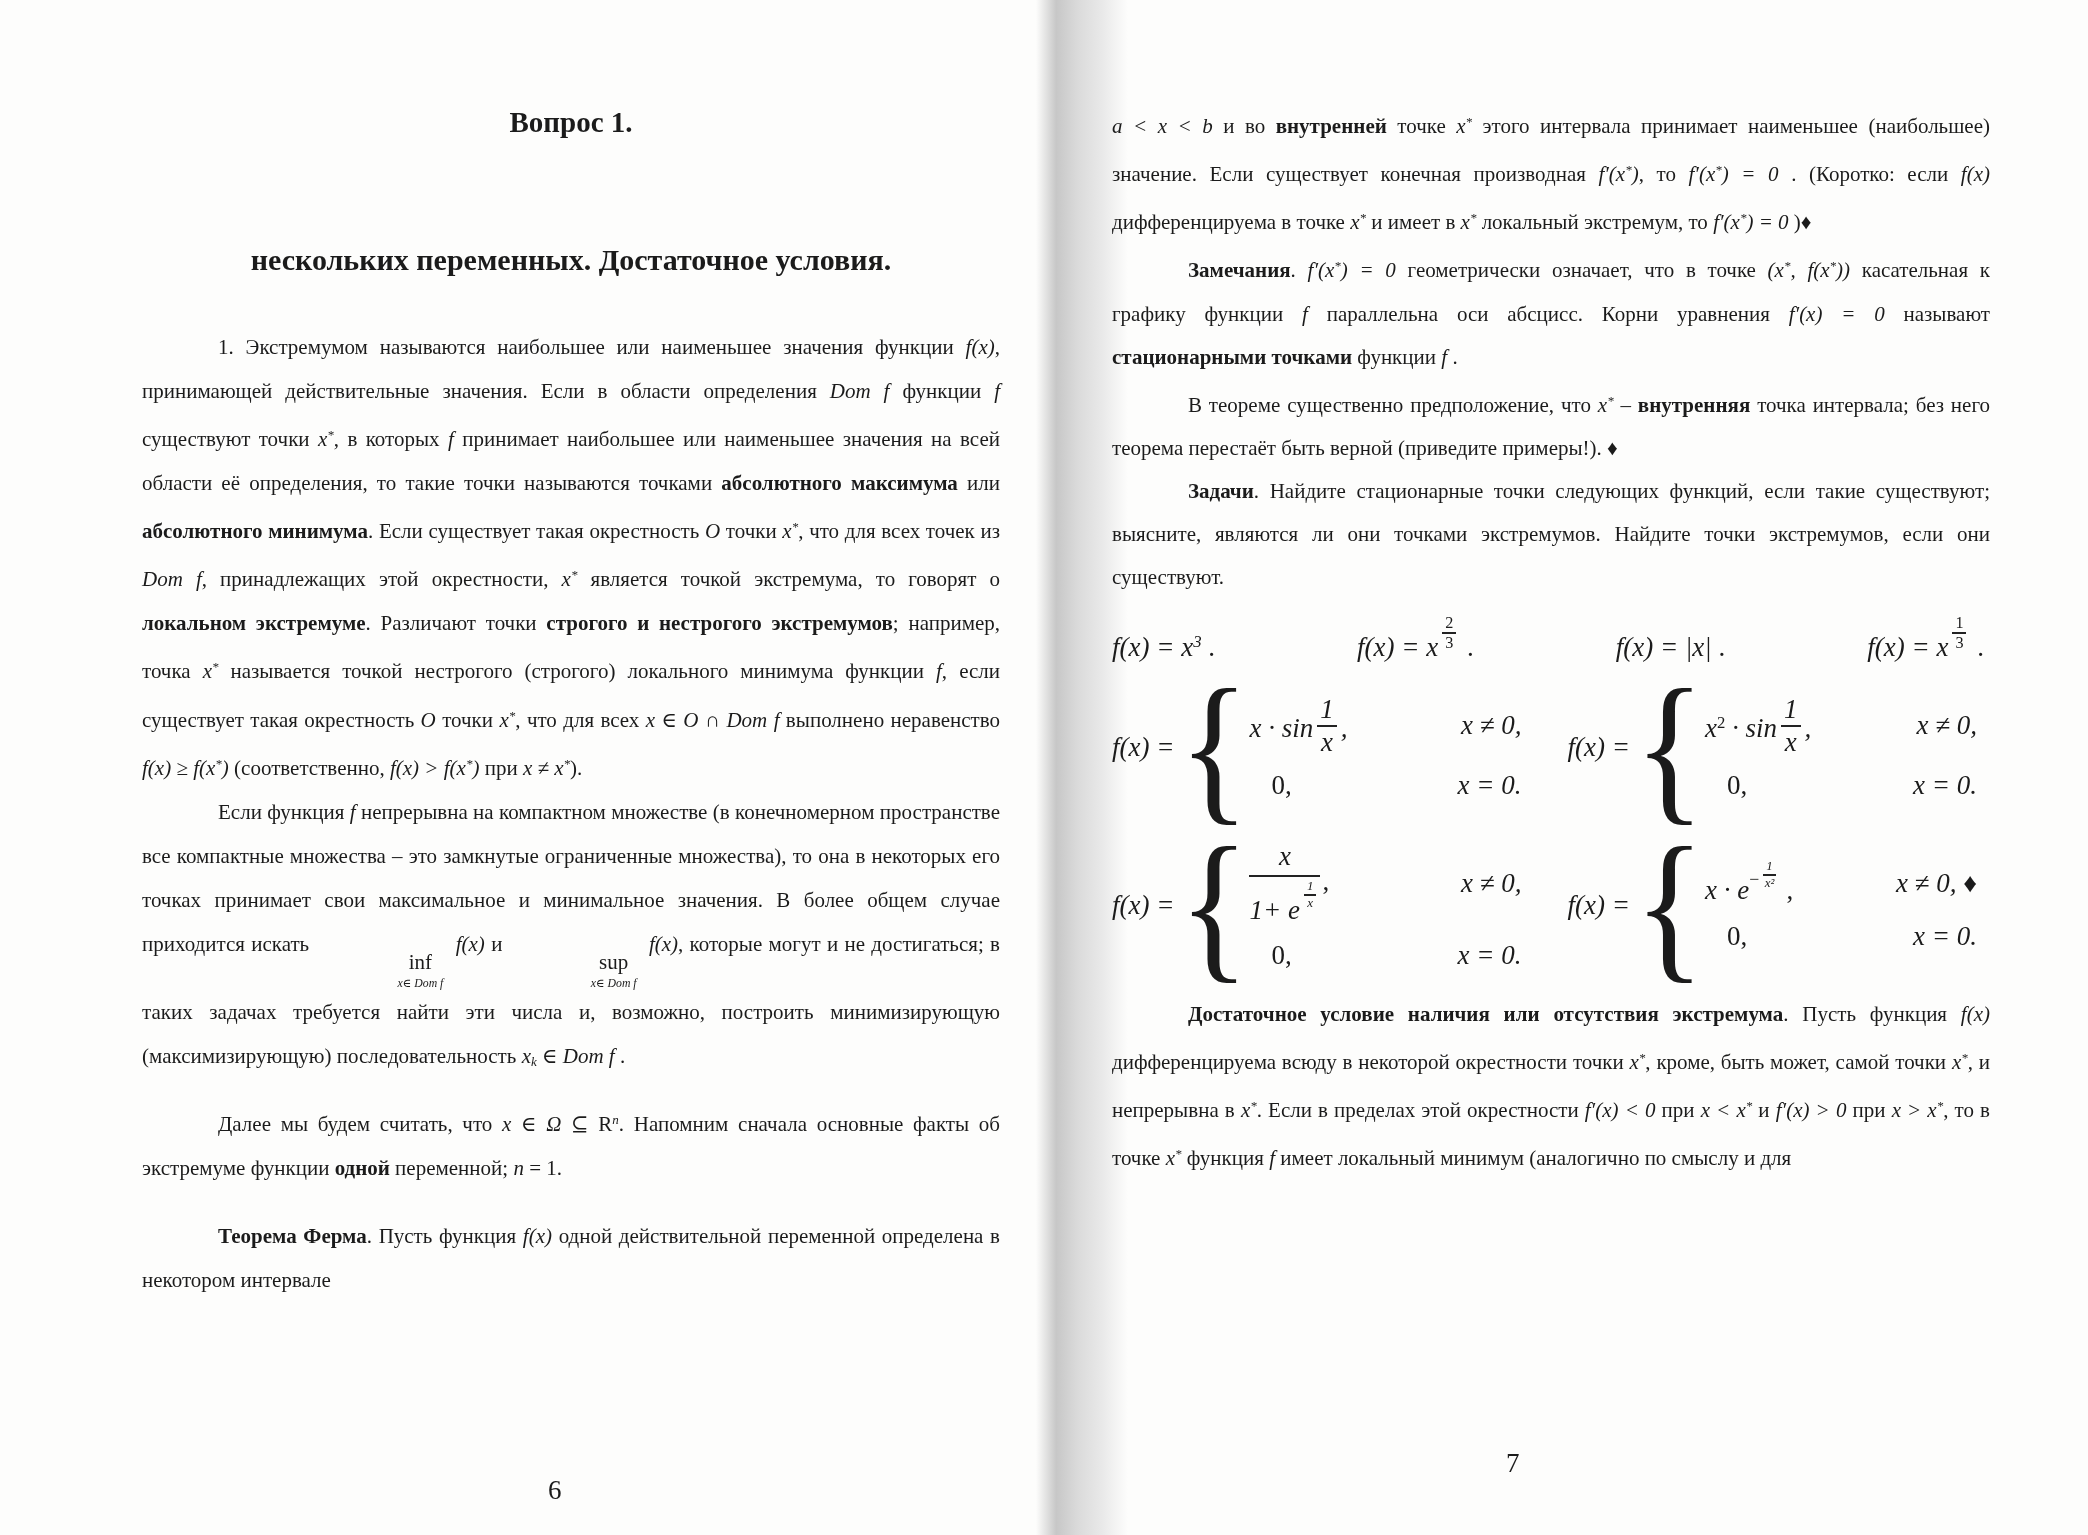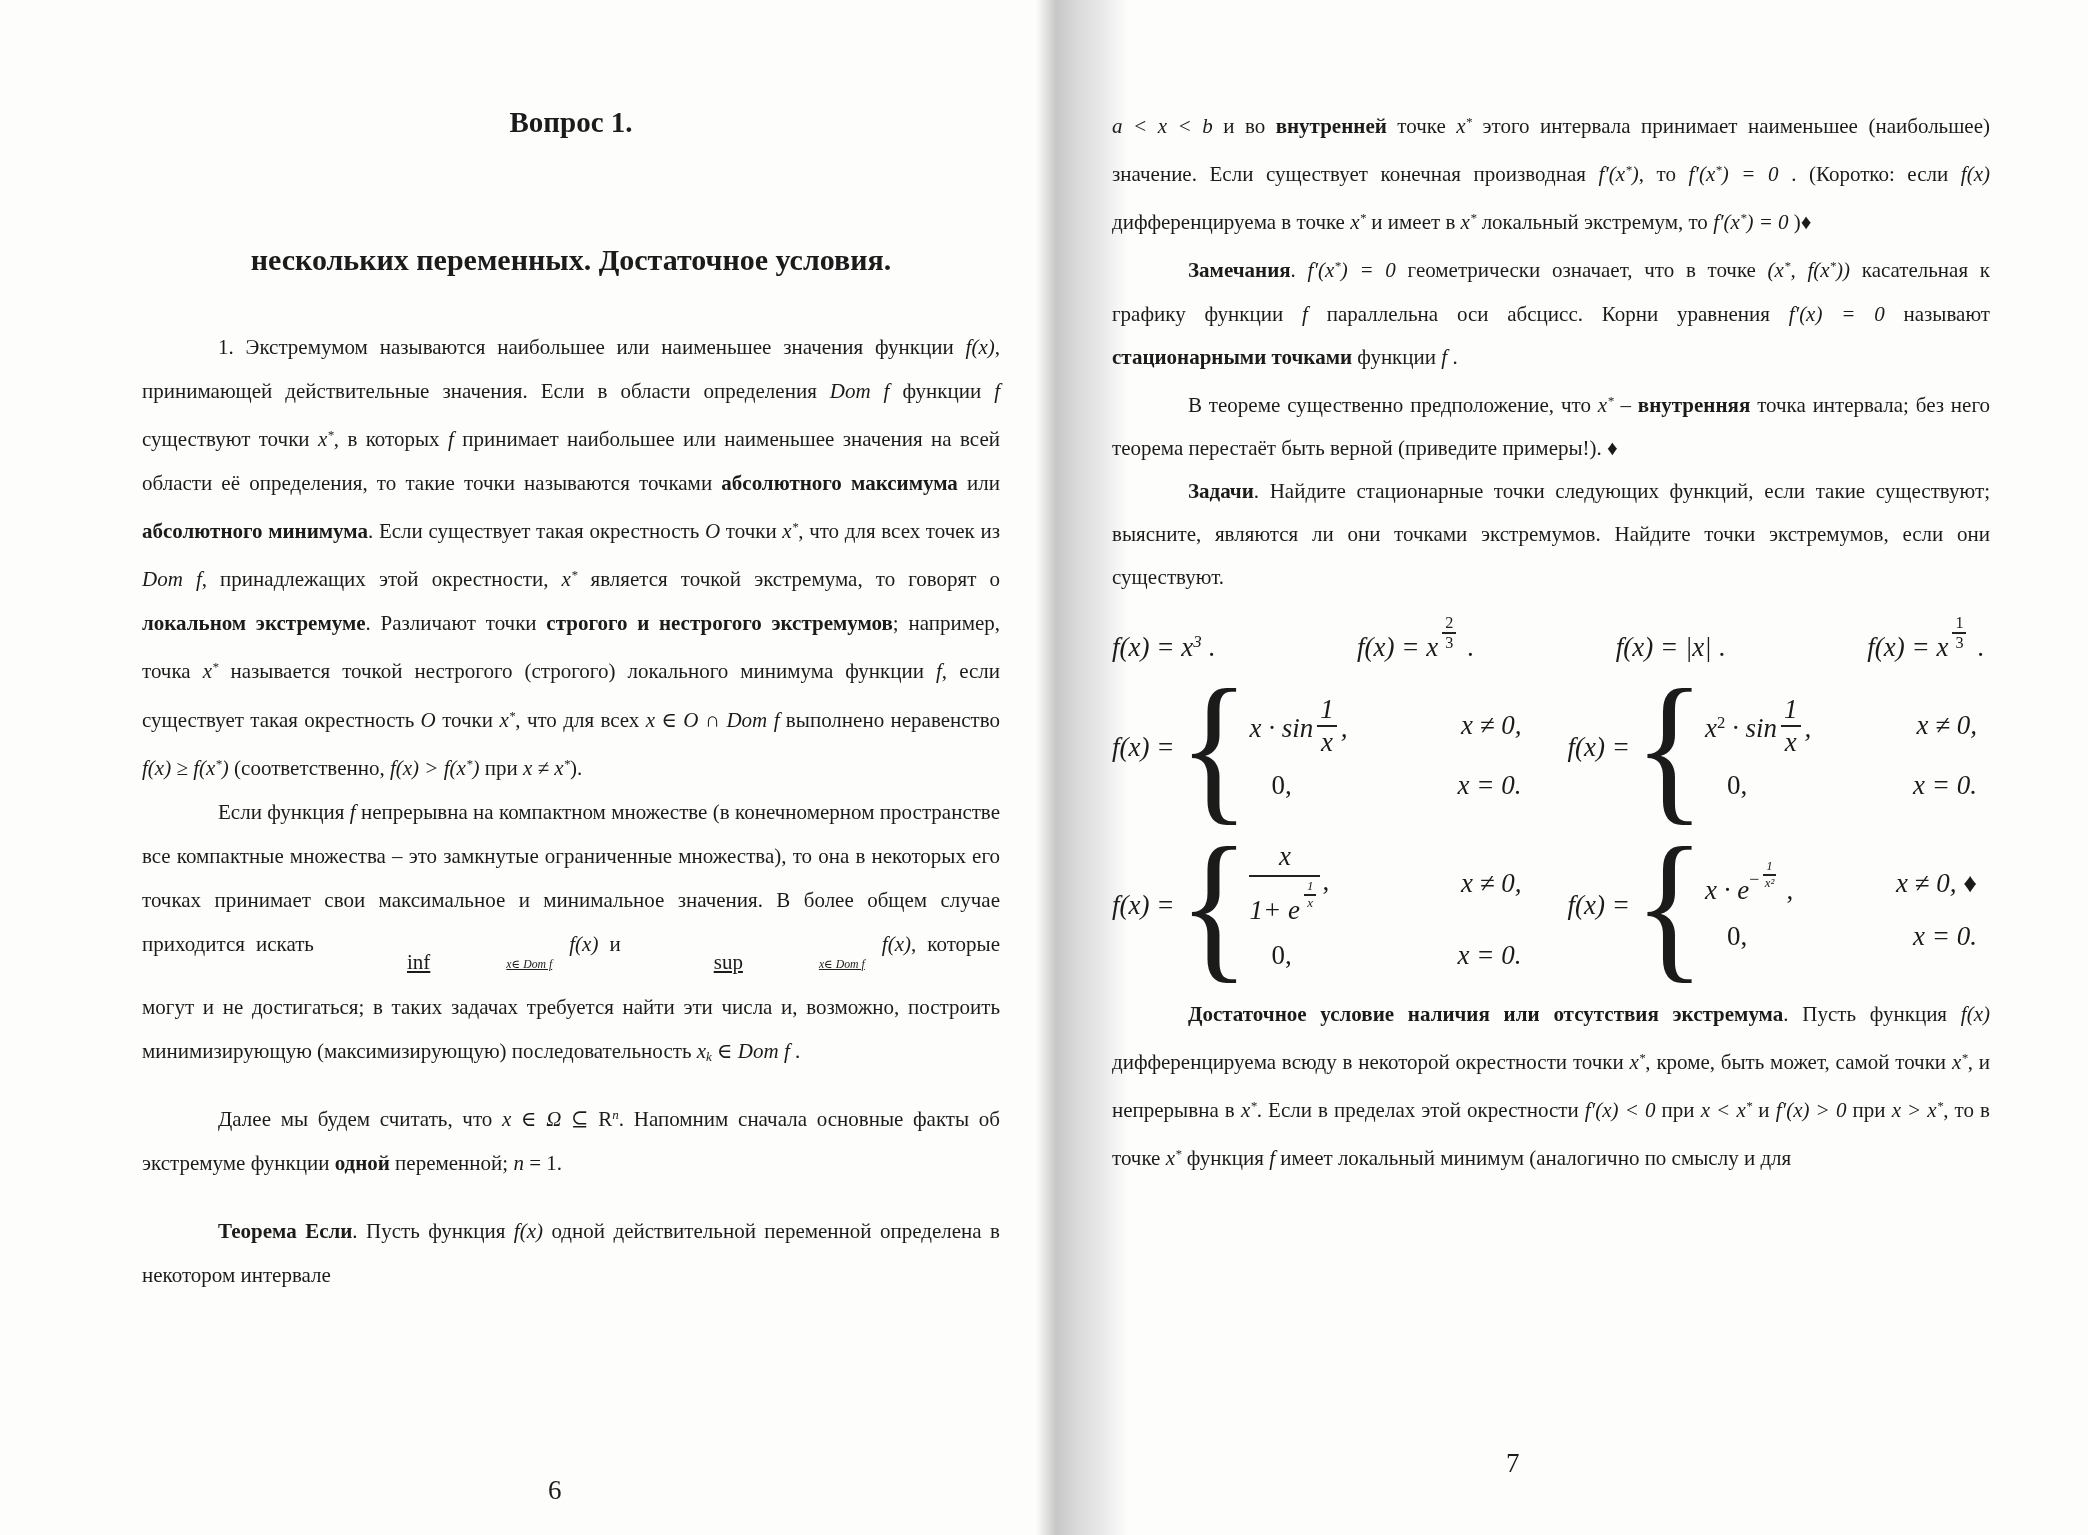--- a/index.html
+++ b/index.html
@@ -26,21 +26,21 @@
   .m{font-style:italic;}
   .mr{font-style:normal;}
   .sup{font-size:0.62em;vertical-align:0.55em;}
   .sub{font-size:0.62em;vertical-align:-0.25em;}
   .frac{display:inline-block;text-align:center;vertical-align:-0.5em;line-height:1.05;margin:0 4px;}
   .frac .num{display:block;border-bottom:2px solid #222;padding:0 3px 1px;}
   .frac .den{display:block;padding-top:1px;}
   .frac.fsup{font-size:0.6em;vertical-align:0.5em;line-height:1;}
   .frac.tiny{font-size:0.48em;vertical-align:0.95em;}
   .expsign{font-size:0.66em;vertical-align:0.8em;}
-  .stack{display:inline-flex;align-items:center;vertical-align:-0.85em;line-height:1;margin:12px 6px;text-decoration:underline;}
+  .stack{display:inline-flex;flex-direction:column;align-items:center;vertical-align:-0.85em;line-height:1;margin:0 6px;}
   .stack .st-top{display:block;font-style:normal;}
   .stack .st-bot{display:block;font-size:0.56em;font-style:italic;margin-top:5px;}
   .dia{font-style:normal;}
   
   .frow{display:flex;justify-content:space-between;align-items:flex-end;
         font-size:27px;margin:16px 0 4px;padding-right:6px;}
   
   .pwgrid{display:grid;grid-template-columns:1fr 1fr;column-gap:18px;row-gap:10px;margin-top:10px;}
   .pw{display:flex;align-items:center;font-size:27px;min-height:148px;}
   .pw-lhs{margin-right:2px;white-space:nowrap;}
@@ -71,21 +71,21 @@
     </h1>
     <p class="para indent"><span>1. Экстремумом называются наибольшее или наименьшее значения функции </span><span class="m">f(x)</span><span>, принимающей действительные значения. Если в области определения </span><span class="m">Dom f</span><span> функции </span><span class="m">f</span><span> существуют точки </span><span class="m">x</span><span class="m sup">*</span><span>, в которых </span><span class="m">f</span><span> принимает наибольшее или наименьшее значения на всей области её определения, то такие точки называются точками </span><span class="b">абсолютного максимума</span><span> или </span><span class="b">абсолютного минимума</span><span>. Если существует такая окрестность </span><span class="m">O</span><span> точки </span><span class="m">x</span><span class="m sup">*</span><span>, что для всех точек из </span><span class="m">Dom f</span><span>, принадлежащих этой окрестности, </span><span class="m">x</span><span class="m sup">*</span><span> является точкой экстремума, то говорят о </span><span class="b">локальном экстремуме</span><span>. Различают точки </span><span class="b">строгого и нестрогого экстремумов</span><span>; например, точка </span><span class="m">x</span><span class="m sup">*</span><span> называется точкой нестрогого (строгого) локального минимума функции </span><span class="m">f</span><span>, если существует такая окрестность </span><span class="m">O</span><span> точки </span><span class="m">x</span><span class="m sup">*</span><span>, что для всех </span><span class="m">x ∈ O ∩ Dom f</span><span> выполнено неравенство </span><span class="m">f(x) ≥ f(x</span><span class="m sup">*</span><span class="m">)</span><span> (соответственно, </span><span class="m">f(x) &gt; f(x</span><span class="m sup">*</span><span class="m">)</span><span> при </span><span class="m">x ≠ x</span><span class="m sup">*</span><span>).</span></p>
     <p class="para indent"><span>Если функция </span><span class="m">f</span><span> непрерывна на компактном множестве (в конечномерном пространстве все компактные множества – это замкнутые ограниченные множества), то она в некоторых его точках принимает свои максимальное и минимальное значения. В более общем случае приходится искать </span><span class="stack limop">
           <span class="st-top">inf</span>
           <span class="st-bot">x∈ Dom f</span>
         </span><span class="m"> f(x)</span><span> и </span><span class="stack limop">
           <span class="st-top">sup</span>
           <span class="st-bot">x∈ Dom f</span>
         </span><span class="m"> f(x)</span><span>, которые могут и не достигаться; в таких задачах требуется найти эти числа и, возможно, построить минимизирующую (максимизирующую) последовательность </span><span class="m">x</span><span class="m sub">k</span><span class="m"> ∈ Dom f</span><span> .</span></p>
     <p class="para indent mt1"><span>Далее мы будем считать, что </span><span class="m">x ∈ Ω ⊆ </span><span class="mr">R</span><span class="m sup">n</span><span>. Напомним сначала основные факты об экстремуме функции </span><span class="b">одной</span><span> переменной; </span><span class="m">n</span><span> = 1.</span></p>
-    <p class="para indent mt2"><span class="b">Теорема Если</span><span>. Пусть функция </span><span class="m">f(x)</span><span> одной действительной переменной определена в некотором интервале</span></p>
+    <p class="para indent mt2"><span class="b">Теорема Ферма</span><span>. Пусть функция </span><span class="m">f(x)</span><span> одной действительной переменной определена в некотором интервале</span></p>
   </section>
 
   <section class="page page-r">
     <p class="para cont"><span class="m">a &lt; x &lt; b</span><span> и во </span><span class="b">внутренней</span><span> точке </span><span class="m">x</span><span class="m sup">*</span><span> этого интервала принимает наименьшее (наибольшее) значение. Если существует конечная производная </span><span class="m">f′(x</span><span class="m sup">*</span><span class="m">)</span><span>, то </span><span class="m">f′(x</span><span class="m sup">*</span><span class="m">) = 0</span><span> . (Коротко: если </span><span class="m">f(x)</span><span> дифференцируема в точке </span><span class="m">x</span><span class="m sup">*</span><span> и имеет в </span><span class="m">x</span><span class="m sup">*</span><span> локальный экстремум, то </span><span class="m">f′(x</span><span class="m sup">*</span><span class="m">) = 0</span><span> )</span><span class="dia">♦</span></p>
     <p class="para indent"><span class="b">Замечания</span><span>. </span><span class="m">f′(x</span><span class="m sup">*</span><span class="m">) = 0</span><span> геометрически означает, что в точке </span><span class="m">(x</span><span class="m sup">*</span><span class="m">, f(x</span><span class="m sup">*</span><span class="m">))</span><span> касательная к графику функции </span><span class="m">f</span><span> параллельна оси абсцисс. Корни уравнения </span><span class="m">f′(x) = 0</span><span> называют </span><span class="b">стационарными точками</span><span> функции </span><span class="m">f</span><span> .</span></p>
     <p class="para indent"><span>В теореме существенно предположение, что </span><span class="m">x</span><span class="m sup">*</span><span> – </span><span class="b">внутренняя</span><span> точка интервала; без него теорема перестаёт быть верной (приведите примеры!). </span><span class="dia">♦</span></p>
     <p class="para indent"><span class="b">Задачи</span><span>. Найдите стационарные точки следующих функций, если такие существуют; выясните, являются ли они точками экстремумов. Найдите точки экстремумов, если они существуют.</span></p>
 
     <div class="frow">
       <span class="formula"><span class="m">f(x) = x</span><span class="m sup">3</span><span class="mr"> .</span></span>

